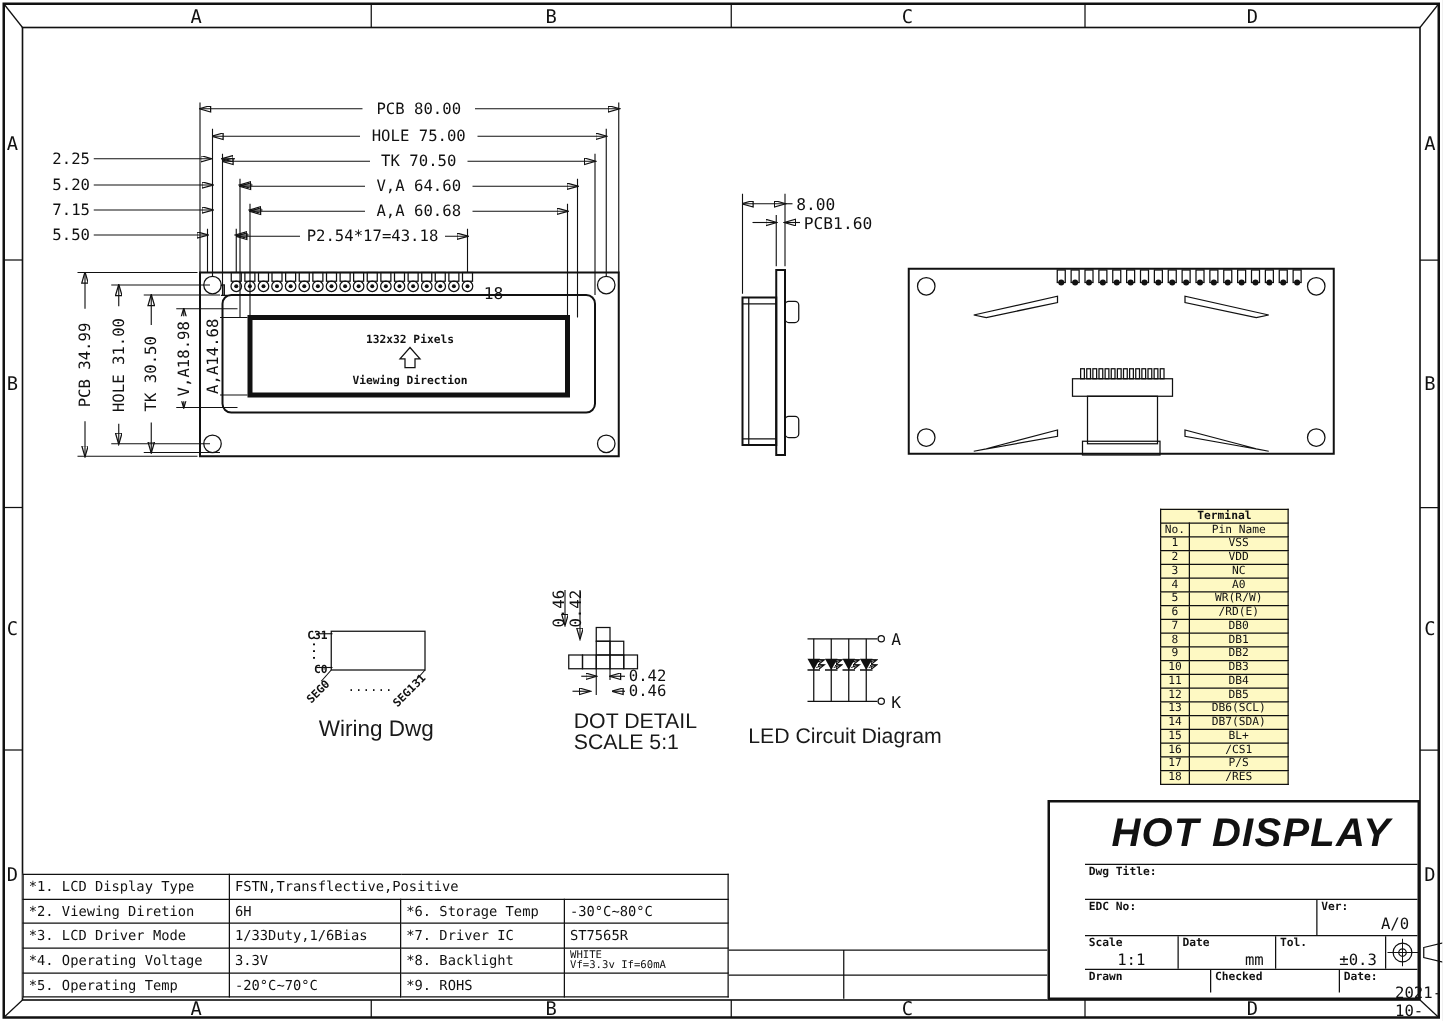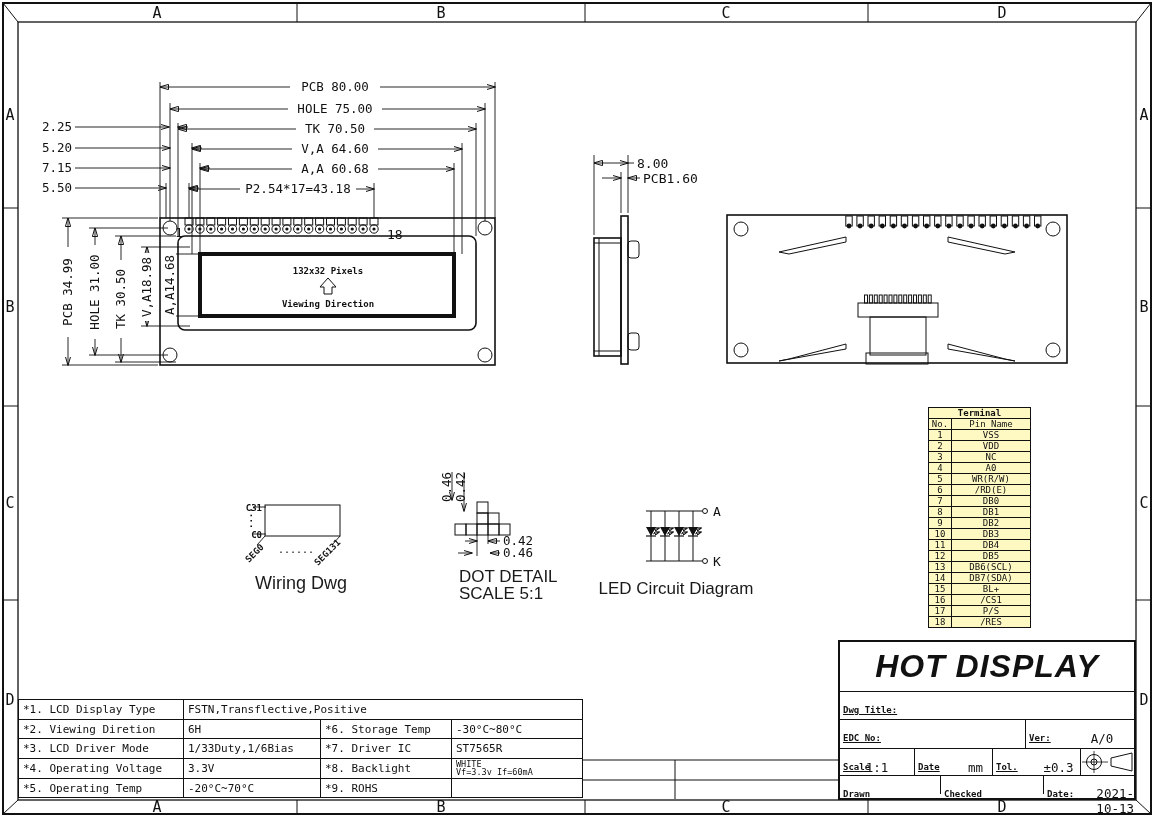--- a/index.html
+++ b/index.html
@@ -36,25 +36,25 @@
               height:18.7px;padding:0 4px;white-space:nowrap;}
   .spectab .c1{width:156px;}
   .spectab .c2{width:128px;}
   .spectab .c3{width:122px;}
   .spectab .c4{width:122px;}
   .bl-small{font:8.5px "DejaVu Sans Mono", monospace;line-height:8.5px;display:block;}
 
   
   .tblock{position:absolute;left:838px;top:640px;width:298px;height:160px;
           border:2px solid #111;box-sizing:border-box;background:#fff;color:#111;}
-  .tb-row{position:relative;box-sizing:border-box;border-top:1.5px solid #111;}
+  .tb-row{position:relative;box-sizing:border-box;border-top:1.5px solid #111;margin-left:28px;}
   .tb-row:first-child{border-top:none;}
   .tb-logo{height:49px;display:flex;align-items:center;justify-content:center;
            font:italic bold 32px "Liberation Sans", sans-serif;letter-spacing:1px;}
-  .tb-lbl{position:absolute;top:13px;left:3px;font:9px "DejaVu Sans Mono", monospace;font-weight:bold;text-decoration:underline;}
+  .tb-lbl{position:absolute;top:1px;left:3px;font:9px "DejaVu Sans Mono", monospace;font-weight:bold;}
   .tb-cell{position:absolute;top:0;bottom:0;box-sizing:border-box;border-left:1.5px solid #111;padding-left:44px;}
   .tb-val{text-align:center;font:14px "DejaVu Sans Mono", monospace;padding-top:9px;}
   .tb-val-sm{text-align:center;font:12.5px "DejaVu Sans Mono", monospace;padding-top:11px;}
 </style>
 </head>
 <body>
 
 <div class="page">
 
 <svg width="1154" height="817" viewBox="0 0 1154 817">

